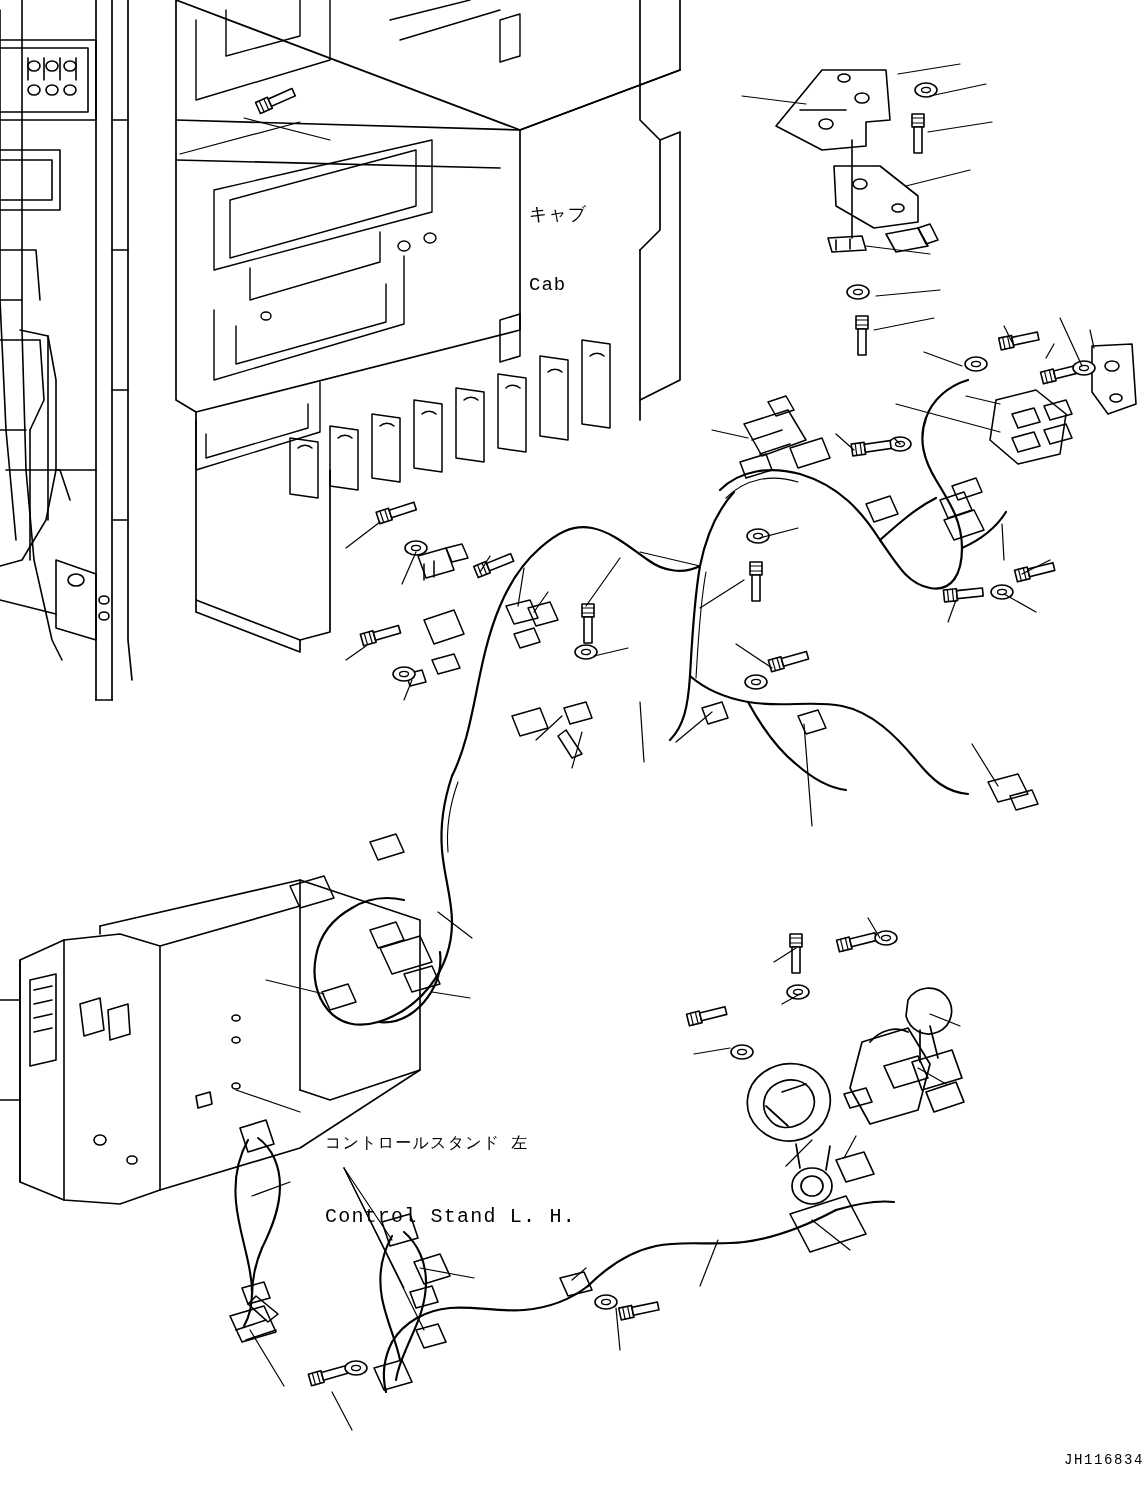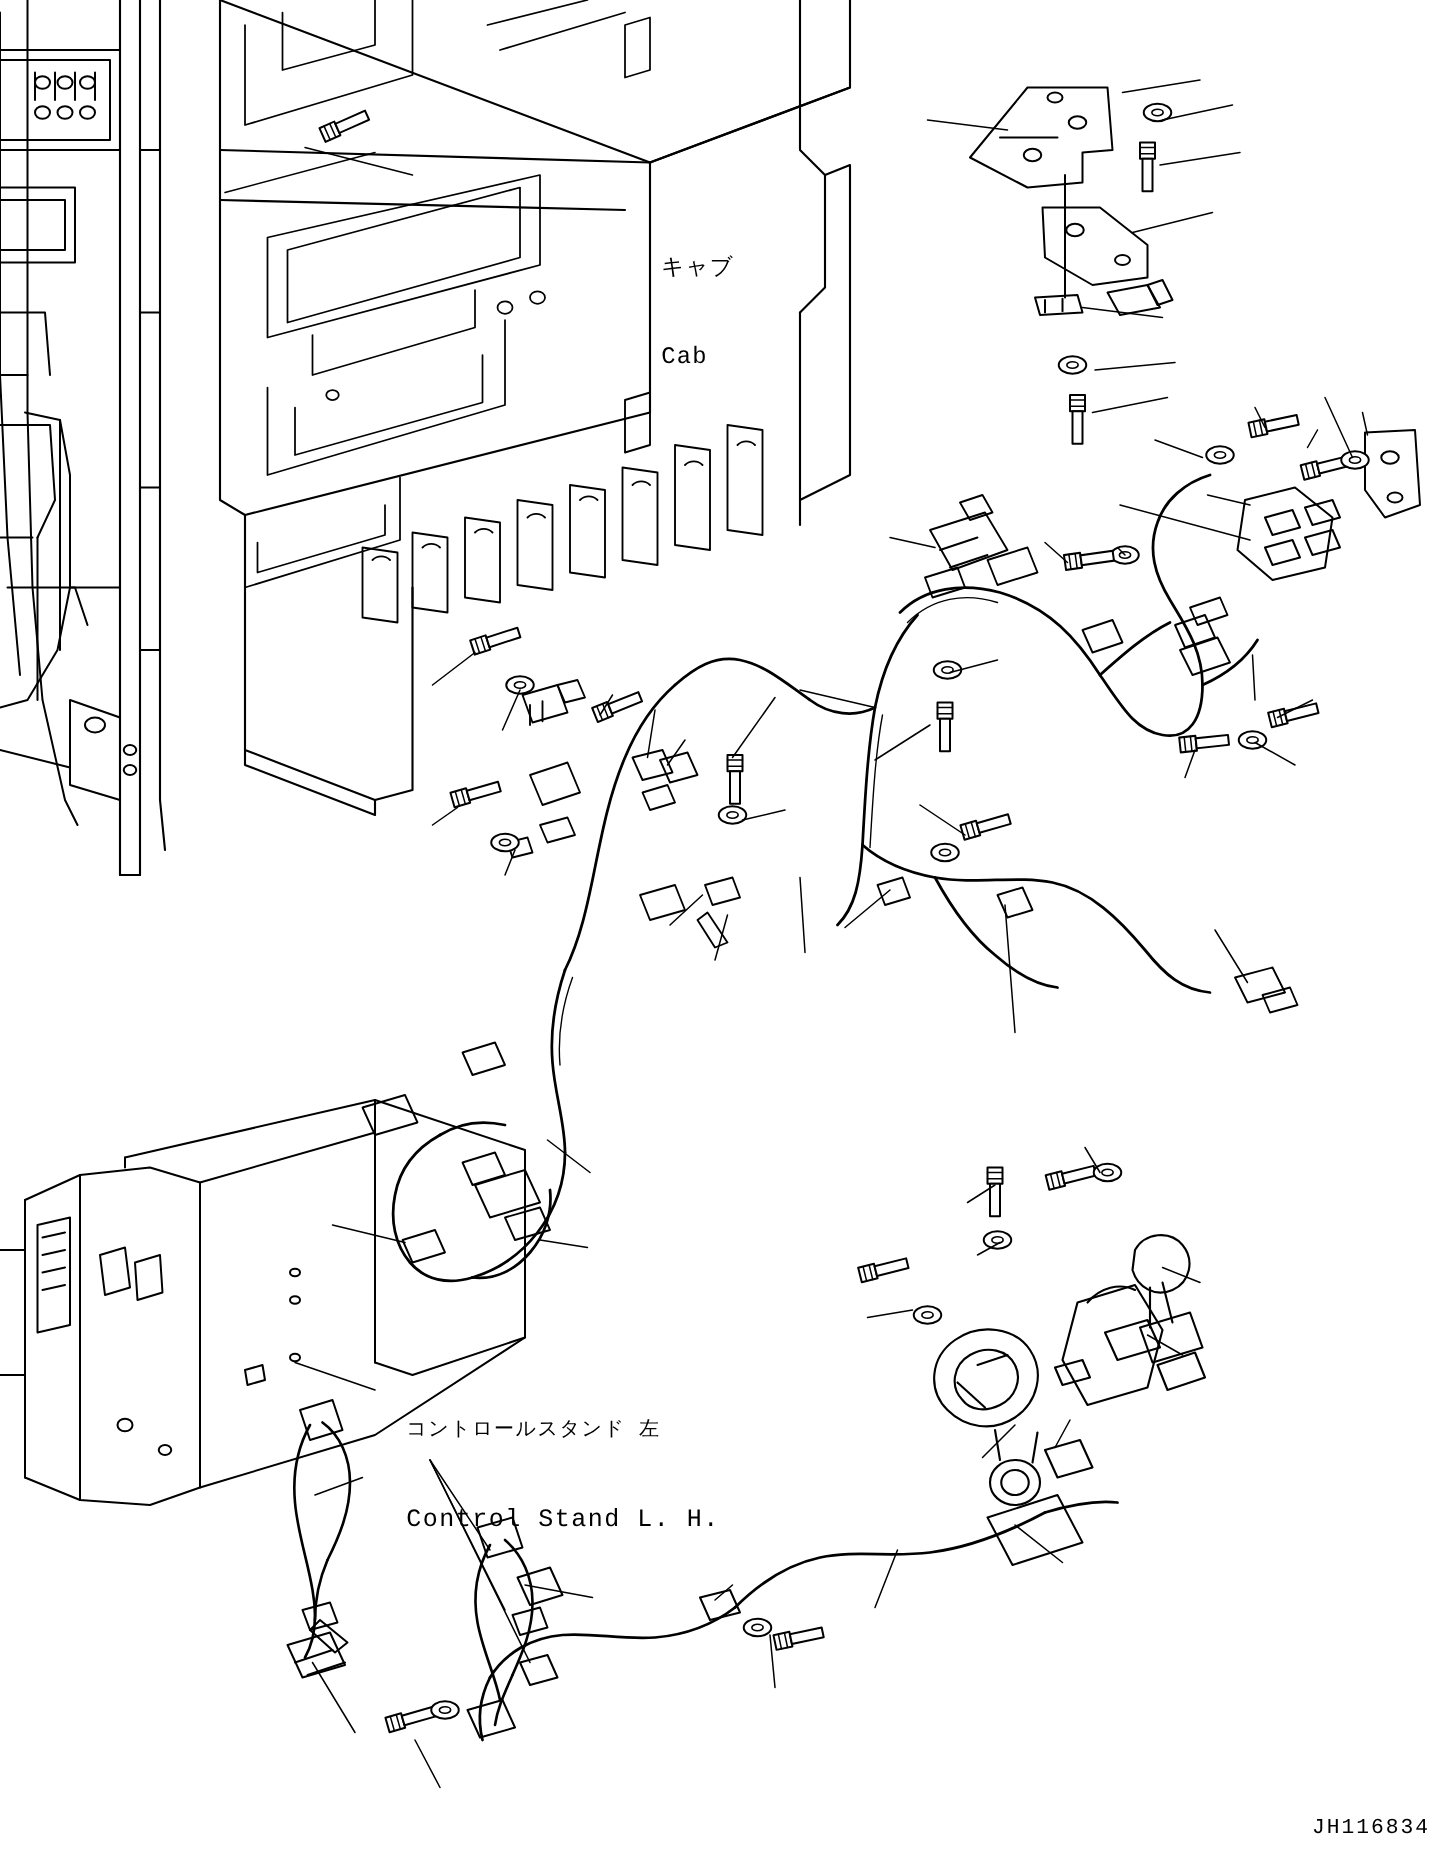--- a/index.html
+++ b/index.html
@@ -41,21 +41,21 @@
   .lbl-stand {
     left: 325px;
     top: 1084px;
     font-size: 20px;
     letter-spacing: 1.2px;
   }
   .lbl-stand .jp { font-size: 16px; }
   .lbl-code {
     right: 22px;
     top: 1452px;
-    font-size: 17px;
+    font-size: 14px;
     letter-spacing: 1.6px;
   }
 </style>
 </head>
 <body>
 
 <div id="sheet">
 
   <svg id="art" viewBox="0 0 1146 1491" xmlns="http://www.w3.org/2000/svg">
     <defs>

